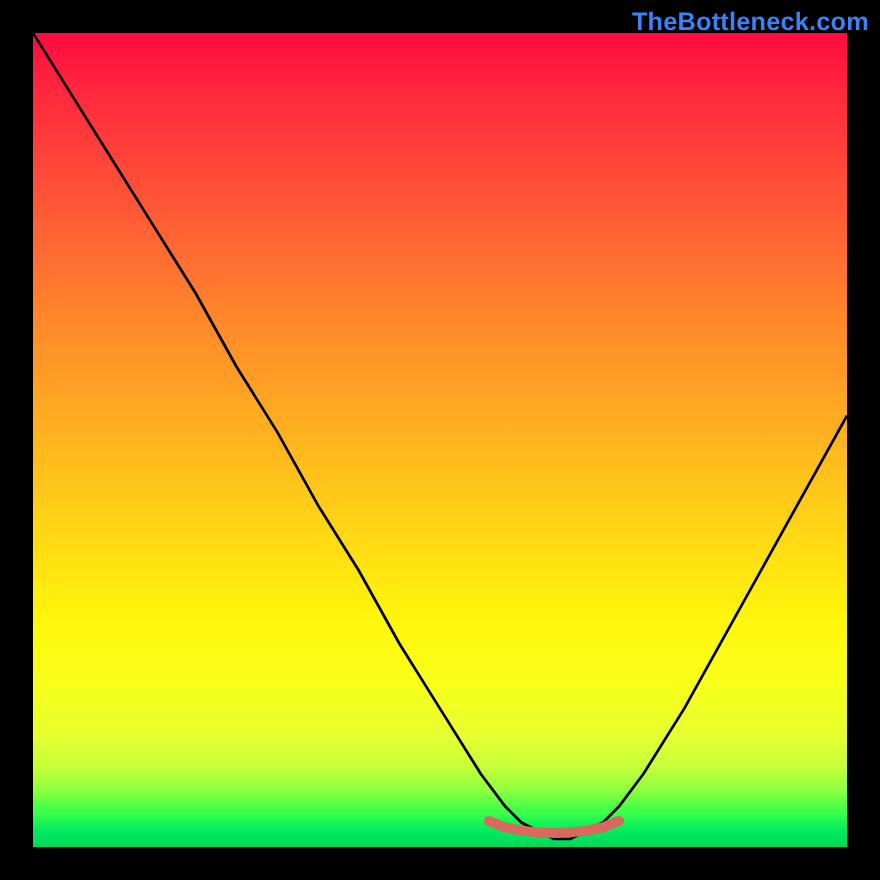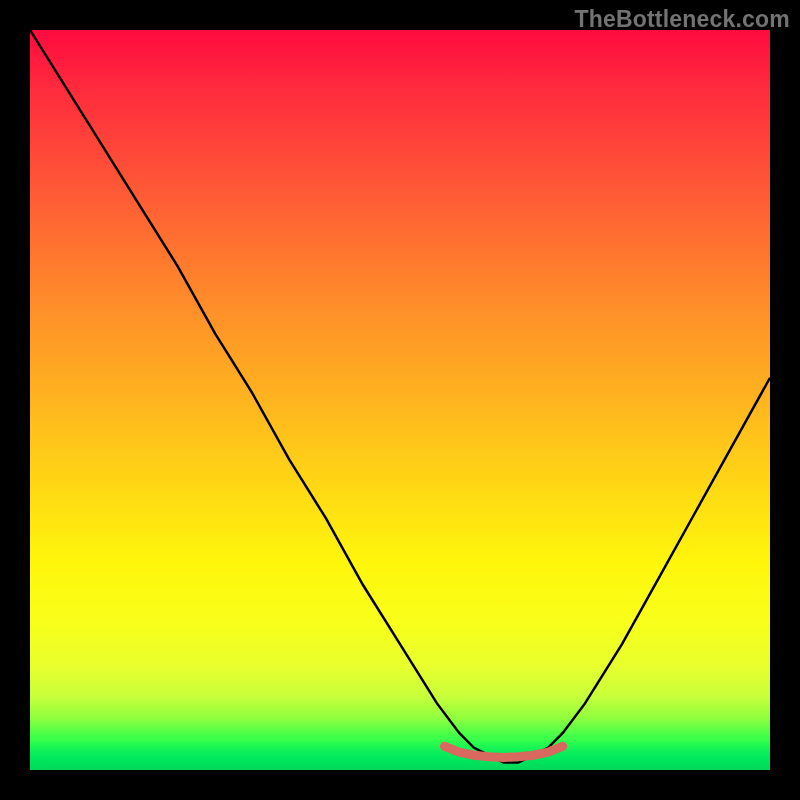--- a/index.html
+++ b/index.html
@@ -14,21 +14,21 @@
   .frame {
     position: relative;
     width: 800px;
     height: 800px;
     background: #000;
   }
   .watermark {
     position: absolute;
     top: 6px;
     right: 10px;
-    color: #737373;
+    color: #3b82f6;
     font-size: 23px;
     font-weight: 600;
     letter-spacing: 0.2px;
     z-index: 5;
     pointer-events: none;
   }
   .plot-area {
     position: absolute;
     left: 30px;
     top: 30px;

